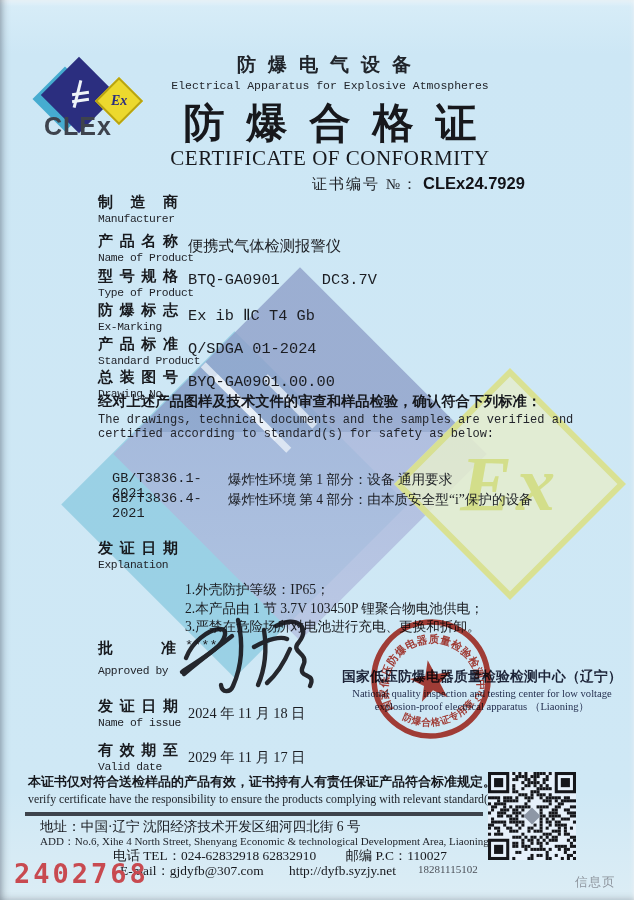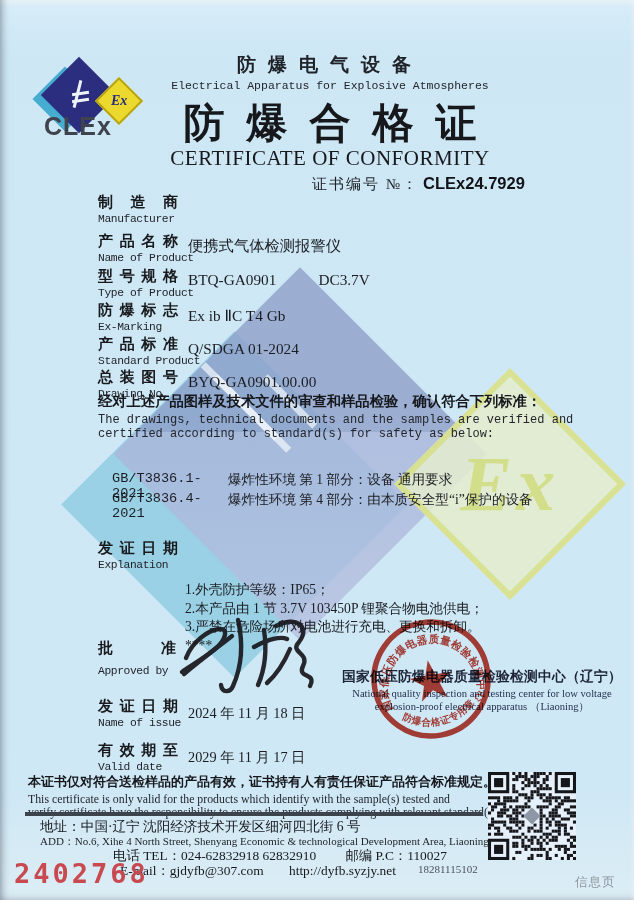--- a/index.html
+++ b/index.html
@@ -43,21 +43,21 @@
   .certno{left:312px;top:174px;z-index:2;}
   .certno .lab{font-size:15px;letter-spacing:2px;color:#1d1f24;}
   .certno .num{font-family:"Liberation Sans","DejaVu Sans",sans-serif;font-weight:bold;font-size:16.5px;color:#121318;}
   
   .row{position:absolute;left:98px;display:flex;align-items:flex-start;z-index:2;}
   .lab-col{width:90px;flex:none;}
   .zh-lab{width:80px;font-size:15px;font-weight:bold;color:#181a1e;text-align:justify;text-align-last:justify;line-height:17px;}
   .en-lab{font-family:"Liberation Mono","DejaVu Sans Mono",monospace;font-size:11.3px;color:#22242a;
           letter-spacing:-.4px;white-space:nowrap;line-height:14px;margin-top:1px;}
   .val{font-size:15.3px;color:#1b1d22;line-height:18px;}
-  .val .mono, .mono{font-family:Liberation Serif, serif;}
+  .val .mono, .mono{font-family:Liberation Mono, monospace;}
   .val .sub{font-size:13.5px;padding-left:9px;margin-top:3px;}
   
   .verif{left:98px;top:392px;z-index:2;}
   .verif .cn{font-size:14.3px;font-weight:bold;color:#16181d;}
   .verif .en{font-family:"Liberation Mono","DejaVu Sans Mono",monospace;font-size:12px;color:#23252b;line-height:13.5px;margin-top:3px;}
   .std{position:absolute;left:112px;display:flex;z-index:2;font-size:13.6px;color:#1b1d22;}
   .std .code{width:116px;flex:none;font-family:"Liberation Mono","DejaVu Sans Mono",monospace;}
   .std .desc{font-size:13.6px;}
   
   .expl-items{left:185px;top:538px;z-index:2;font-size:13.6px;line-height:18.5px;color:#1b1d22;margin-top:43px;}
@@ -251,21 +251,20 @@
     <div class="lab-col">
         <div class="zh-lab">有效期至</div>
       <div class="en-lab">Valid date</div>
       </div>
     <div class="val" style="padding-top:6px;font-size:14.3px;"><span>2029 年 11 月 17 日</span></div>
   </div>
 
   <div class="abs disc">
     <div class="cn">本证书仅对符合送检样品的产品有效，证书持有人有责任保证产品符合标准规定。</div>
     <div class="en">
-      <div>This certificate is only valid for the products which identify with the sample(s) tested and</div>
       <div>verify certificate have the responsibility to ensure the products complying with relevant standard(s).</div>
     </div>
   </div>
   <div class="abs divider"></div>
 
   <div class="abs addr1">地址：中国·辽宁 沈阳经济技术开发区细河四北街 6 号</div>
   <div class="abs addr2">ADD：No.6, Xihe 4 North Street, Shenyang Economic &amp; technological Development Area, Liaoning, China</div>
   <div class="abs tel-line">
     <span>电话 TEL：024-62832918 62832910</span><span class="gap"></span>
     <span>邮编 P.C：110027</span>

